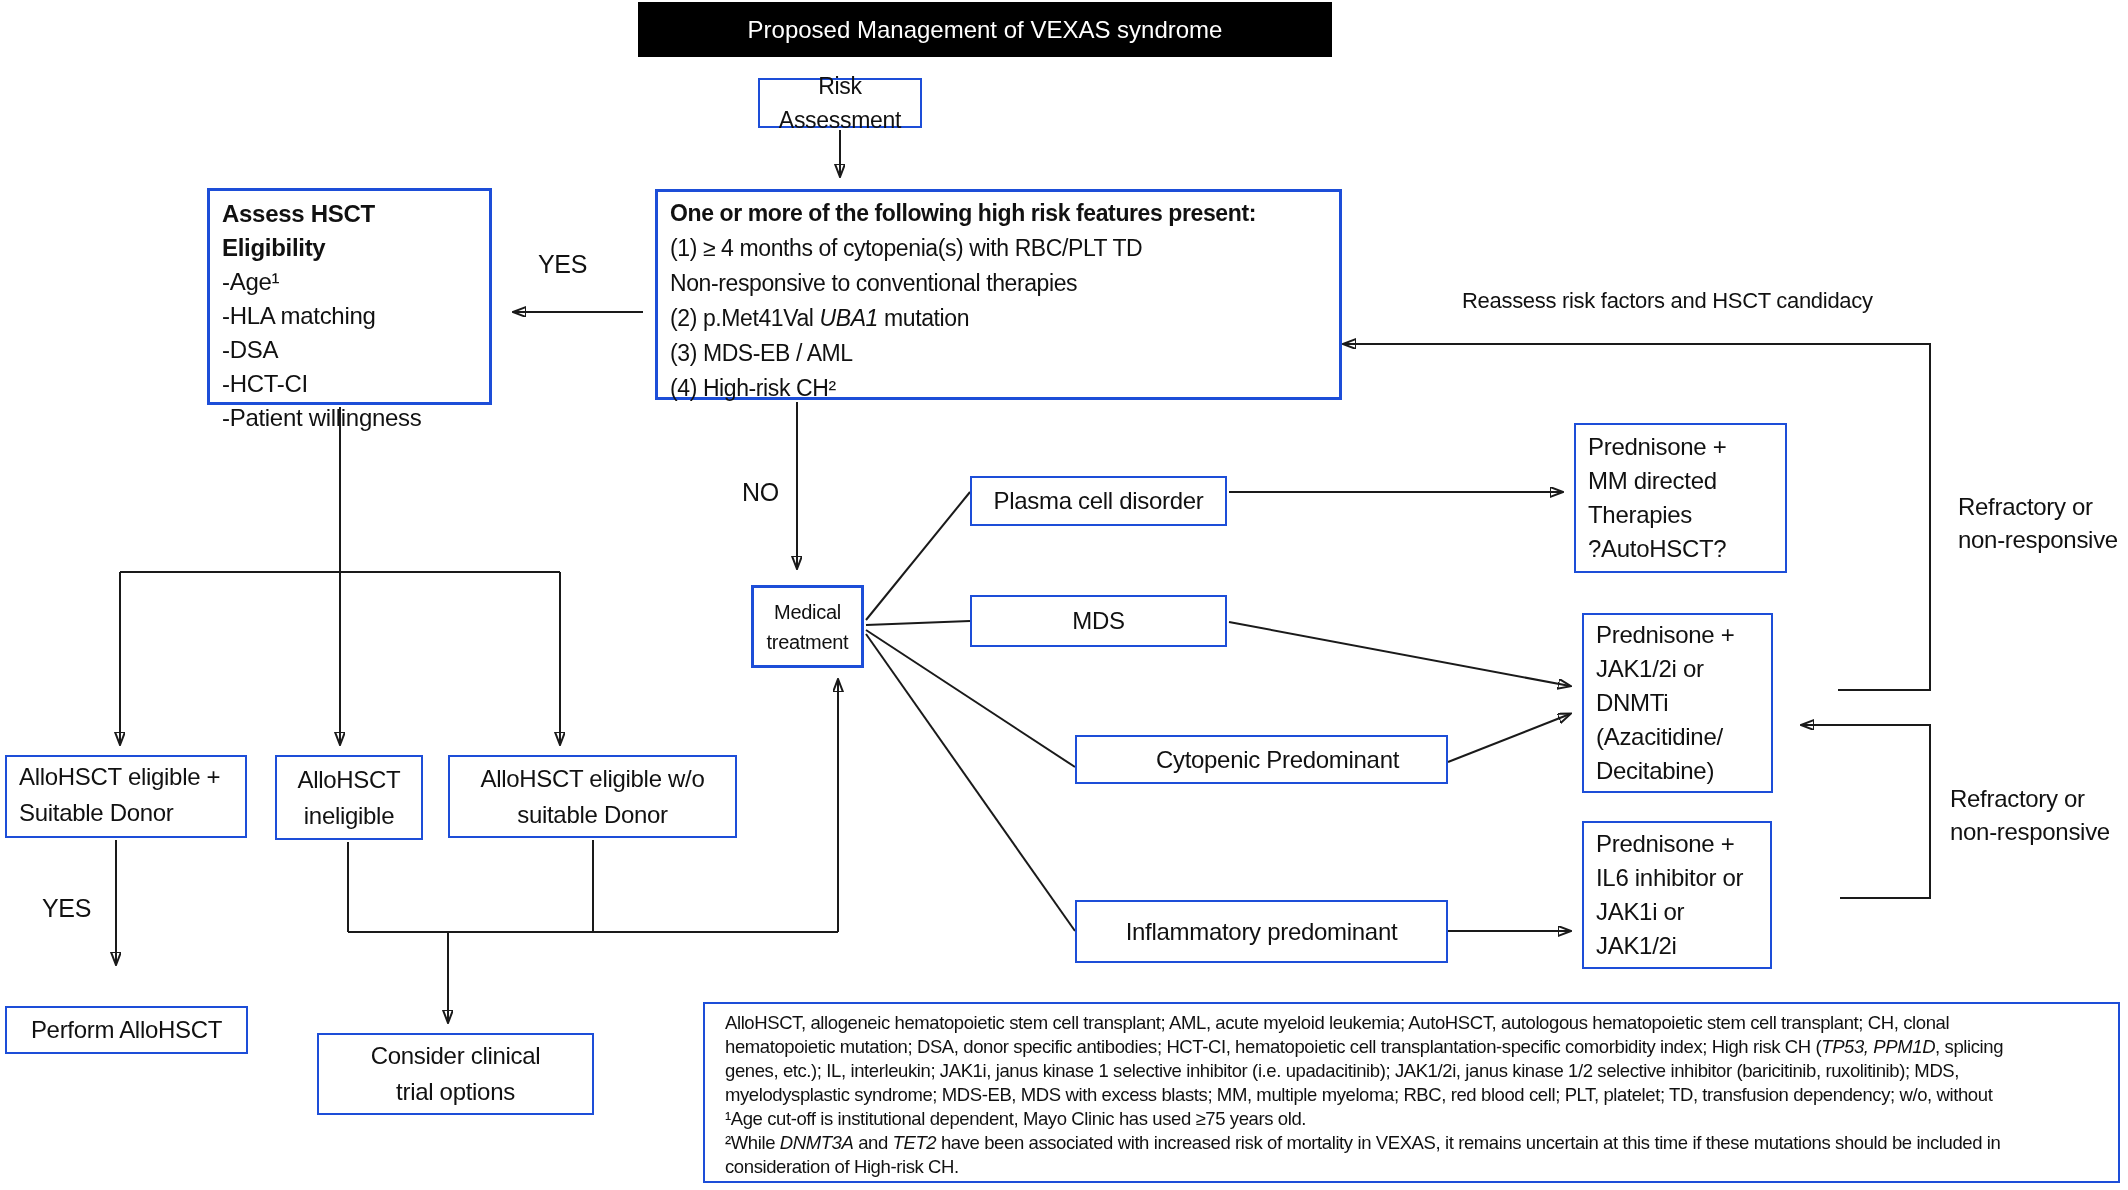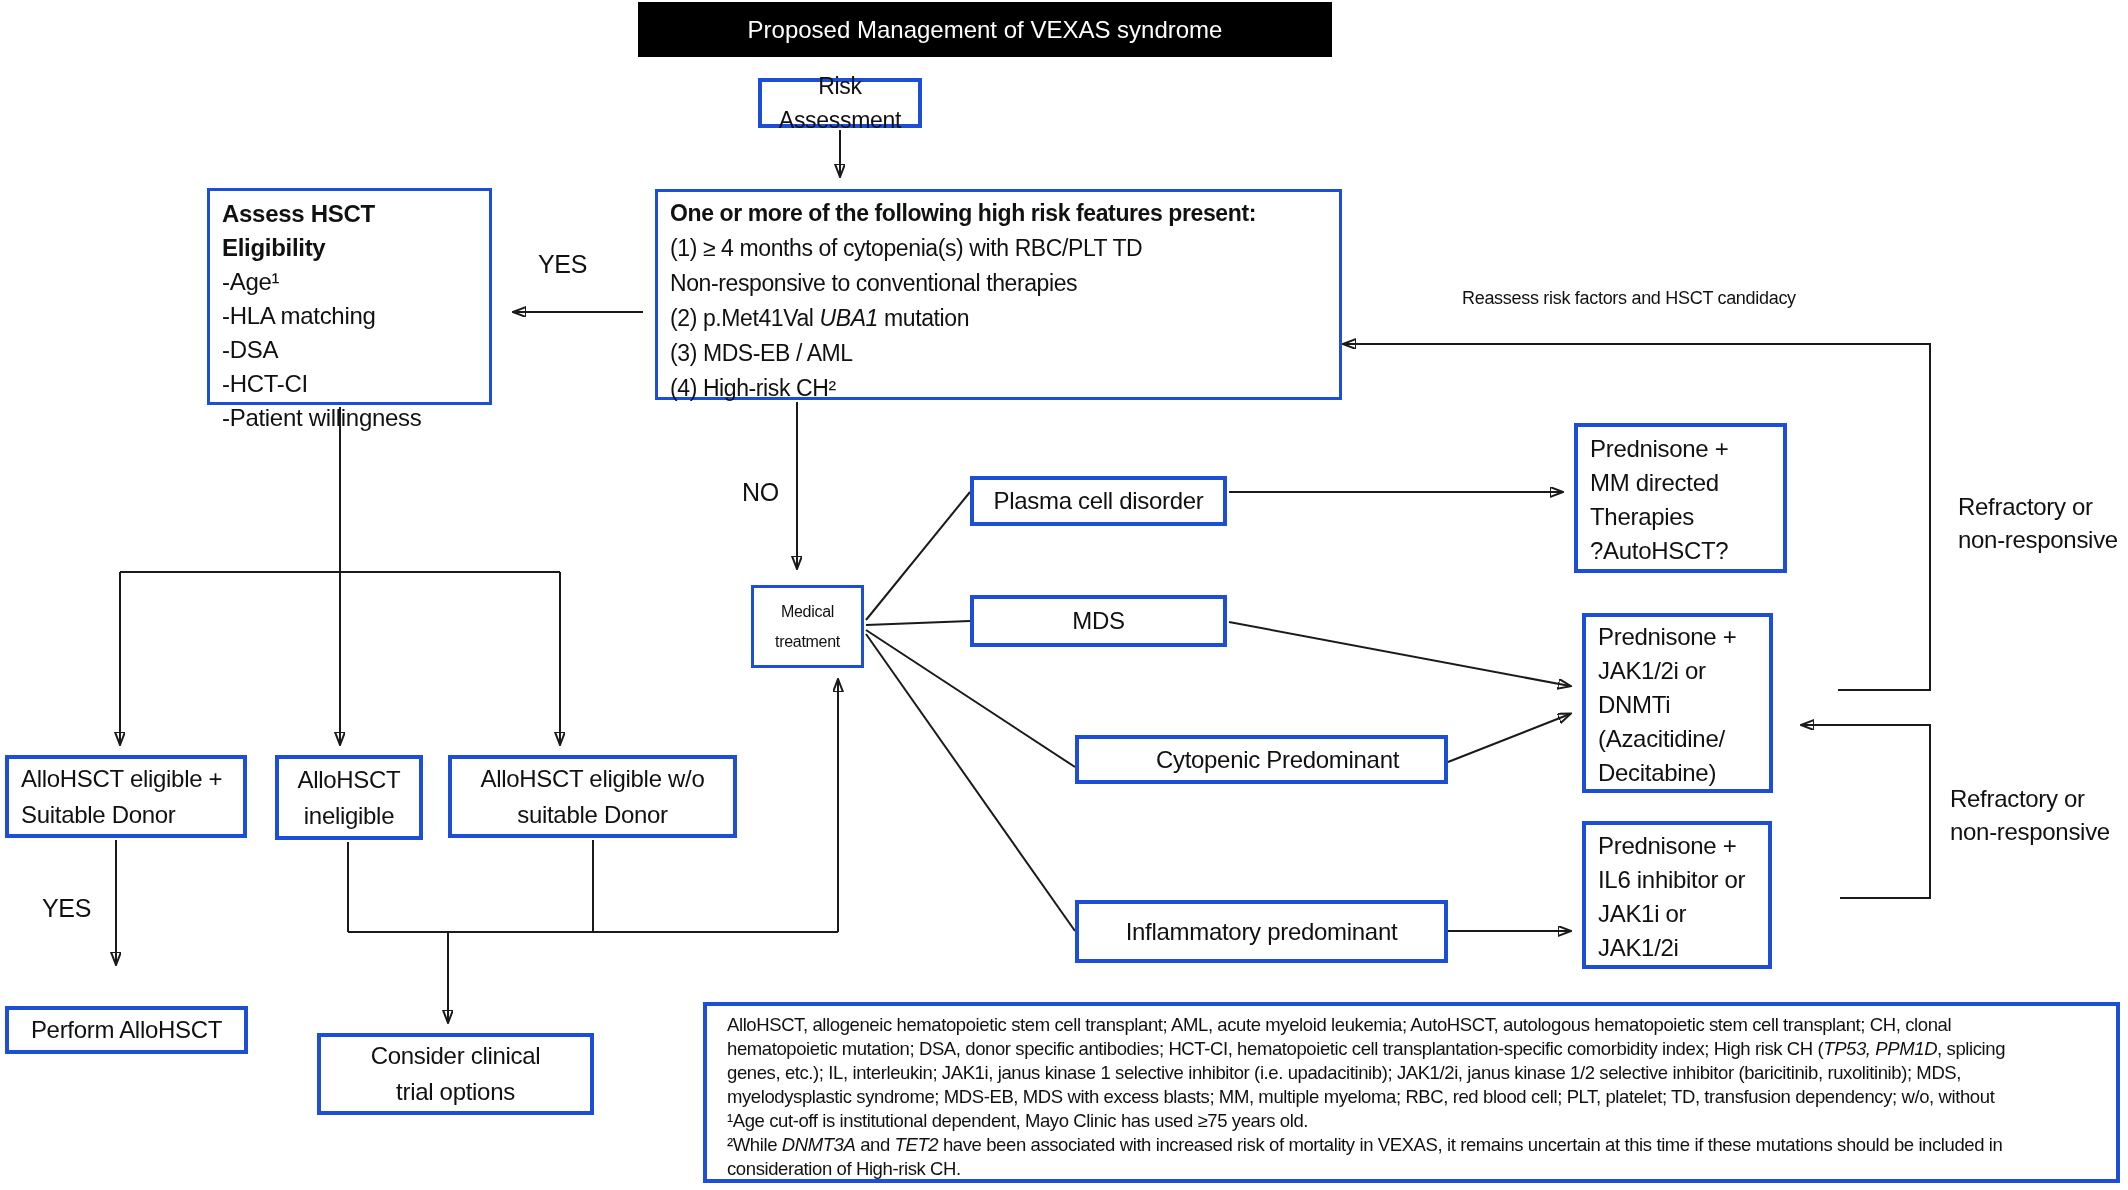--- a/index.html
+++ b/index.html
@@ -4,57 +4,57 @@
 <style>
   html,body{margin:0;padding:0;background:#ffffff;}
   .stage{
     position:relative;width:2128px;height:1190px;background:#ffffff;
     font-family:"Liberation Sans", sans-serif;color:#111111;overflow:hidden;
   }
   .edges{position:absolute;left:0;top:0;width:2128px;height:1190px;}
   .edges path{stroke:#1a1a1a;stroke-width:2;fill:none;}
   .node{
     position:absolute;box-sizing:border-box;background:#ffffff;
-    border:4px solid #1d4ed8;font-size:24px;letter-spacing:-0.3px;line-height:34px;
+    border:2px solid #1d4ed8;font-size:24px;letter-spacing:-0.3px;line-height:34px;
   }
   .thick{border-width:3px;}
   .center{display:flex;flex-direction:column;justify-content:center;align-items:center;text-align:center;}
   .padded{padding:4px 12px;}
   .it{font-style:italic;}
   .bd{font-weight:bold;}
   .lbl{position:absolute;font-size:25px;letter-spacing:-0.3px;white-space:nowrap;}
   #title-bar{
     position:absolute;left:638px;top:2px;width:694px;height:55px;
     background:#000000;color:#ffffff;display:flex;align-items:center;justify-content:center;
     font-size:24px;font-weight:500;letter-spacing:0;
   }
   #risk-box{left:758px;top:78px;width:164px;height:50px;font-size:23px;}
   #high-risk-box{left:643px;top:189px;width:687px;height:211px;font-size:23px;line-height:35px;letter-spacing:-0.4px;margin-left:12px;}
   #assess-box{left:207px;top:188px;width:285px;height:217px;padding-top:6px;}
-  #medical-box{left:751px;top:585px;width:113px;height:83px;line-height:30px;font-size:16px;}
+  #medical-box{left:751px;top:585px;width:113px;height:83px;line-height:30px;font-size:20px;}
   #plasma-box{left:970px;top:467px;width:257px;height:50px;margin-top:9px;}
   #mds-box{left:970px;top:595px;width:257px;height:52px;}
   #cytopenic-box{left:1075px;top:735px;width:373px;height:49px;padding-left:32px;}
   #inflammatory-box{left:1075px;top:900px;width:373px;height:63px;}
   #mm-box{left:1574px;top:423px;width:213px;height:150px;padding-top:5px;}
   #jak-box{left:1582px;top:613px;width:191px;height:180px;padding-top:3px;}
   #il6-box{left:1582px;top:821px;width:190px;height:148px;padding-top:4px;}
   #allo-donor-box{left:5px;top:755px;width:242px;height:83px;line-height:36px;padding-top:2px;}
   #allo-inelig-box{left:275px;top:755px;width:148px;height:85px;line-height:36px;}
   #allo-wo-box{left:448px;top:755px;width:289px;height:83px;line-height:36px;}
   #perform-box{left:5px;top:1006px;width:243px;height:48px;}
   #consider-box{left:317px;top:1033px;width:277px;height:82px;line-height:36px;}
   #footnote-box{
     left:703px;top:1002px;width:1417px;height:181px;
     font-size:18.5px;line-height:24px;letter-spacing:-0.4px;padding:7px 20px;
   }
   #lbl-yes-top{left:538px;top:250px;}
   #lbl-no{left:742px;top:478px;}
   #lbl-yes-bottom{left:42px;top:894px;}
-  #lbl-reassess{left:1462px;top:288px;font-size:18px;}
+  #lbl-reassess{left:1462px;top:288px;font-size:22px;}
   .refractory{font-size:24px;line-height:33px;white-space:normal;width:178px;}
   #lbl-refractory-top{left:1958px;top:490px;}
   #lbl-refractory-bottom{left:1950px;top:782px;}
 </style>
 </head>
 <body>
 
 <div class="stage">
 
   <svg class="edges" viewBox="0 0 2128 1190">

